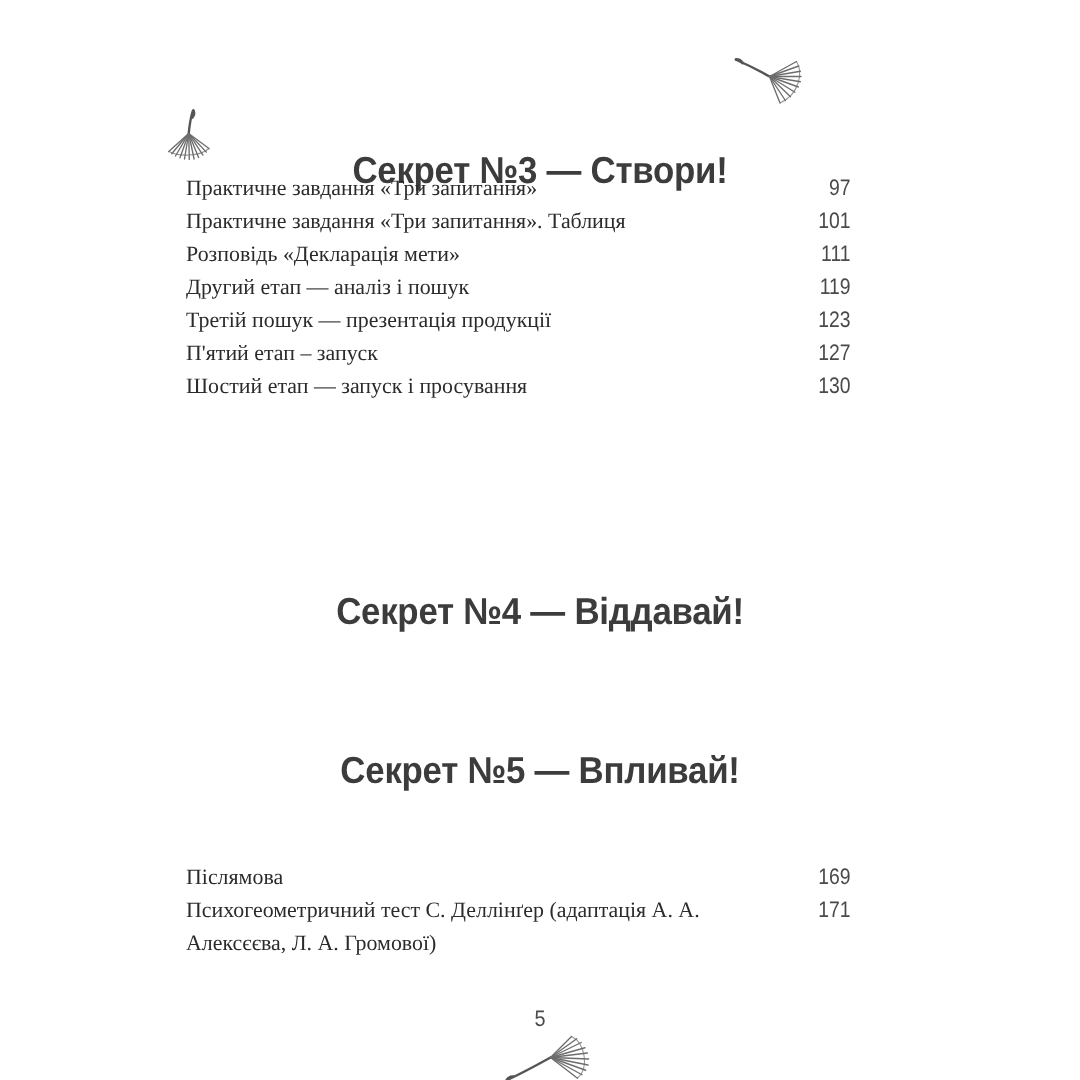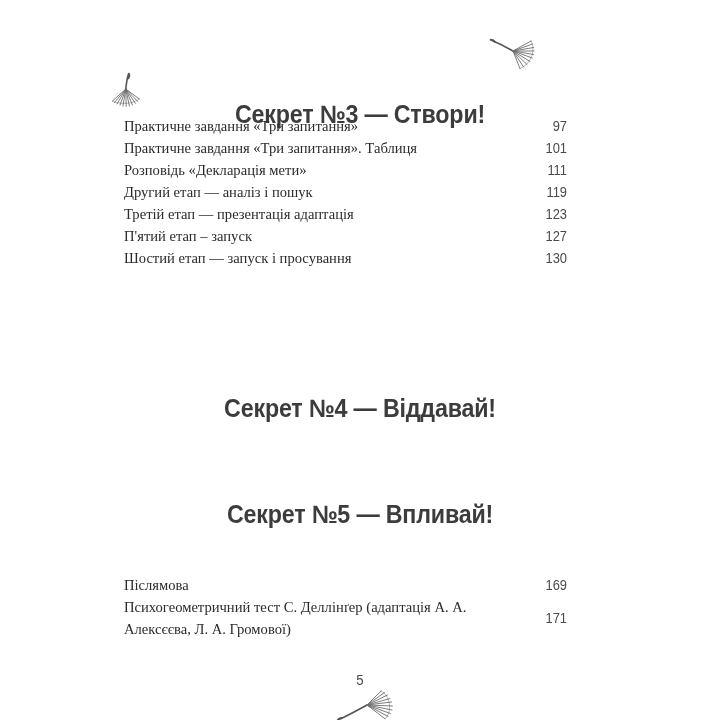--- a/index.html
+++ b/index.html
@@ -87,21 +87,21 @@
     color: #4a4a4a;
     transform: scaleX(0.86);
     transform-origin: right bottom;
     flex: 0 0 auto;
     text-align: right;
     white-space: nowrap;
     min-width: 34px;
   }
 
   
-  .toc-row.multiline { align-items: center; }
+  .toc-row.multiline { align-items: flex-start; }
   .toc-row.multiline .toc-title { white-space: normal; }
 
   
   .folio {
     position: absolute;
     left: 0;
     right: 0;
     top: 655px;
     text-align: center;
     font-family: "Liberation Sans", "DejaVu Sans", sans-serif;
@@ -183,21 +183,21 @@
     </li>
     <li class="toc-row">
       <span class="toc-title">Розповідь «Декларація мети»</span>
       <span class="toc-page">111</span>
     </li>
     <li class="toc-row">
       <span class="toc-title">Другий етап — аналіз і пошук</span>
       <span class="toc-page">119</span>
     </li>
     <li class="toc-row">
-      <span class="toc-title">Третій етап — презентація адаптація</span>
+      <span class="toc-title">Третій пошук — презентація продукції</span>
       <span class="toc-page">123</span>
     </li>
     <li class="toc-row">
       <span class="toc-title">П'ятий етап – запуск</span>
       <span class="toc-page">127</span>
     </li>
     <li class="toc-row">
       <span class="toc-title">Шостий етап — запуск і просування</span>
       <span class="toc-page">130</span>
     </li>

